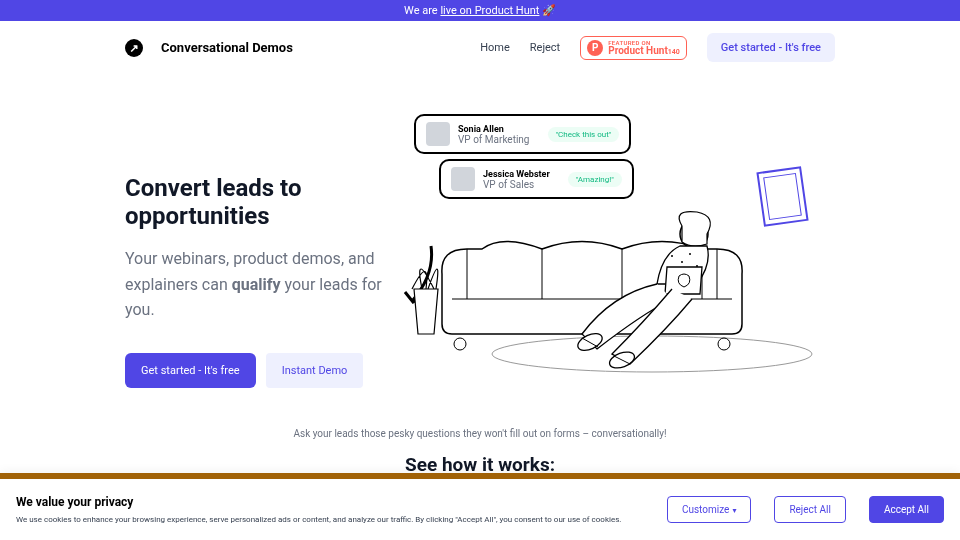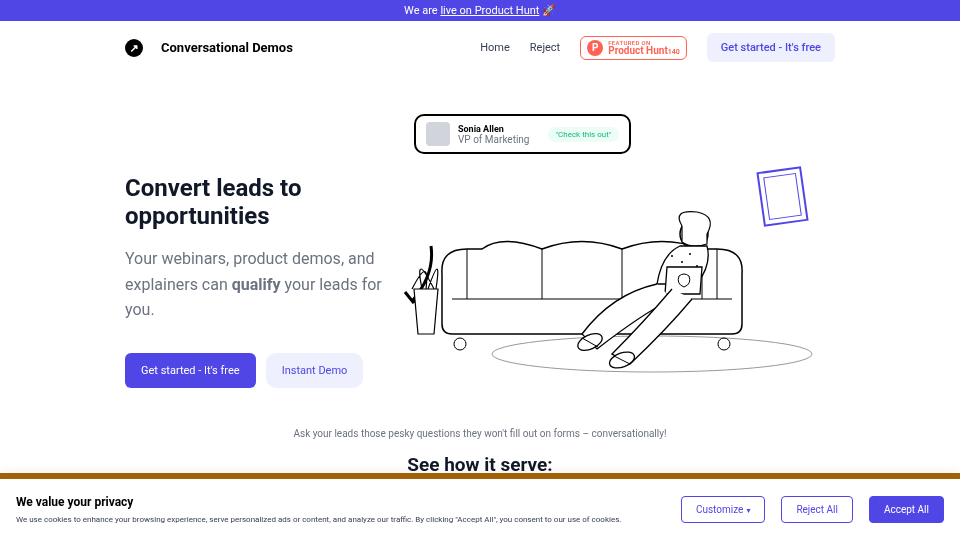--- a/index.html
+++ b/index.html
@@ -22,21 +22,21 @@
     .ph-main { color: #ff6154; font-size: 10px; font-weight: 700; }
     .header-cta { background: #eef0fe; color: #5046e5; border: none; border-radius: 6px; padding: 8px 14px; font-size: 11px; font-weight: 500; cursor: pointer; }
 
     .hero { display: flex; padding: 40px 125px 30px; position: relative; }
     .hero-left { width: 40%; padding-top: 60px; }
     .hero-title { font-size: 24px; font-weight: 700; color: #111827; margin-bottom: 16px; }
     .hero-sub { font-size: 16px; color: #6b7280; line-height: 1.6; margin-bottom: 30px; }
     .hero-sub b { font-weight: 700; }
     .hero-ctas { display: flex; gap: 10px; }
     .primary-btn { background: #5046e5; color: white; border: none; border-radius: 6px; padding: 11px 16px; font-size: 11px; cursor: pointer; }
-    .secondary-btn { background: #eef0fe; color: #5046e5; border: none; border-radius: 10px; padding: 7px 16px; font-size: 11px; cursor: pointer; }
+    .secondary-btn { background: #eef0fe; color: #5046e5; border: none; border-radius: 4px; padding: 7px 16px; font-size: 11px; cursor: pointer; }
 
     .arrow { position: absolute; left: 42%; top: 170px; width: 40px; height: 70px; }
 
     .hero-right { width: 60%; position: relative; height: 260px; }
     .couch-scene { position: absolute; left: 0; top: 80px; width: 100%; height: 180px; }
     .chat-card { position: absolute; background: white; border: 2px solid #000; border-radius: 10px; padding: 6px 10px; display: flex; align-items: center; gap: 8px; }
     .chat-avatar { width: 24px; height: 24px; border-radius: 4px; background: #d1d5db; }
     .chat-info { display: flex; flex-direction: column; }
     .chat-name { font-size: 9px; font-weight: 700; }
     .chat-role { font-size: 10px; color: #6b7280; }
@@ -52,21 +52,21 @@
     .video-row { display: flex; gap: 20px; align-items: flex-start; }
     .video-box { width: 62%; height: 40px; background: #000; border-radius: 6px; }
     .ask-wrap { display: flex; gap: 8px; align-items: flex-start; }
     .ask-dot { width: 20px; height: 20px; background: #a78bfa; border-radius: 50%; flex-shrink: 0; }
     .ask-bubble { background: #8b5cf6; color: white; font-size: 8px; border-radius: 6px; padding: 8px 10px; width: 150px; text-align: left; line-height: 1.4; }
 
     .cookie-bar { position: absolute; bottom: 0; left: 0; right: 0; background: white; border-top: 6px solid #a16207; padding: 16px 16px; display: flex; align-items: center; justify-content: space-between; box-shadow: 0 -2px 10px rgba(0,0,0,0.05); }
     .cookie-left { }
     .cookie-title { font-size: 12px; font-weight: 700; margin-bottom: 6px; }
     .cookie-text { font-size: 8px; color: #374151; }
-    .cookie-btns { display: flex; gap: 16px; }
+    .cookie-btns { display: flex; gap: 23px; }
     .cookie-btn { border: 1px solid #5046e5; background: white; color: #5046e5; font-size: 10px; padding: 7px 14px; border-radius: 4px; cursor: pointer; }
     .cookie-btn.filled { background: #5046e5; color: white; }
     .cookie-btn .chev { font-size: 8px; margin-left: 3px; }
   </style>
 </head>
 <body>
 
 <div class="banner">
   <span>We are </span><a href="#">live on Product Hunt</a> <span>🚀</span>
 </div>
@@ -109,20 +109,28 @@
 
   <div class="hero-right">
     <div class="chat-card card1">
       <div class="chat-avatar"></div>
       <div class="chat-info">
         <span class="chat-name">Sonia Allen</span>
         <span class="chat-role">VP of Marketing</span>
       </div>
       <span class="chat-bubble">"Check this out"</span>
     </div>
+    <div class="chat-card card2">
+      <div class="chat-avatar"></div>
+      <div class="chat-info">
+        <span class="chat-name">Jessica Webster</span>
+        <span class="chat-role">VP of Sales</span>
+      </div>
+      <span class="chat-bubble">"Amazing!"</span>
+    </div>
     <div class="picture-frame"></div>
     <svg class="couch-scene" viewBox="0 0 420 180">
       <ellipse cx="240" cy="160" rx="160" ry="18" fill="none" stroke="#999" stroke-width="1"></ellipse>
 
       <path d="M 30 80 Q 28 55 55 55 L 70 55 Q 90 40 130 55 Q 170 40 210 55 Q 250 40 290 55 L 305 55 Q 332 55 330 80 L 330 130 Q 330 140 320 140 L 40 140 Q 30 140 30 130 Z" fill="#fff" stroke="#000" stroke-width="1.5"></path>
       <path d="M 55 55 L 55 105 M 130 55 L 130 105 M 210 55 L 210 105 M 290 55 L 290 105 M 305 55 L 305 105" stroke="#000" stroke-width="1" fill="none"></path>
       <path d="M 40 105 L 320 105" stroke="#000" stroke-width="1.2"></path>
       <circle cx="48" cy="150" r="6" fill="none" stroke="#000"></circle>
       <circle cx="312" cy="150" r="6" fill="none" stroke="#000"></circle>
 
@@ -146,21 +154,21 @@
       <path d="M 260 95 Q 230 130 200 160 L 218 170 Q 255 135 280 105" fill="#fff" stroke="#000" stroke-width="1.3"></path>
       <ellipse cx="178" cy="148" rx="13" ry="7" fill="#fff" stroke="#000" stroke-width="1.3" transform="rotate(-25 178 148)"></ellipse>
       <ellipse cx="210" cy="166" rx="13" ry="7" fill="#fff" stroke="#000" stroke-width="1.3" transform="rotate(-20 210 166)"></ellipse>
       <path d="M 170 144 L 186 153 M 202 162 L 218 170" stroke="#000" stroke-width="1"></path>
     </svg>
   </div>
 </div>
 
 <div class="below">
   <p class="below-sub">Ask your leads those pesky questions they won't fill out on forms – conversationally!</p>
-  <h2 class="below-title">See how it serve:</h2>
+  <h2 class="below-title">See how it works:</h2>
   <div class="video-row">
     <div class="video-box"></div>
     <div class="ask-wrap">
       <div class="ask-dot"></div>
       <div class="ask-bubble">Ask any question about Conversational Demos, and I'll show you the segment of the video with the answer.</div>
     </div>
   </div>
 </div>
 
 <div class="cookie-bar">

